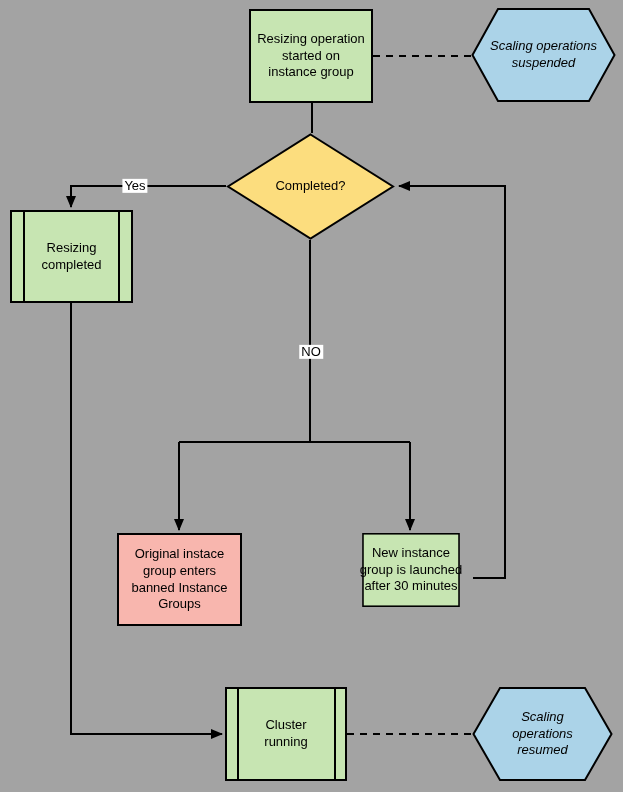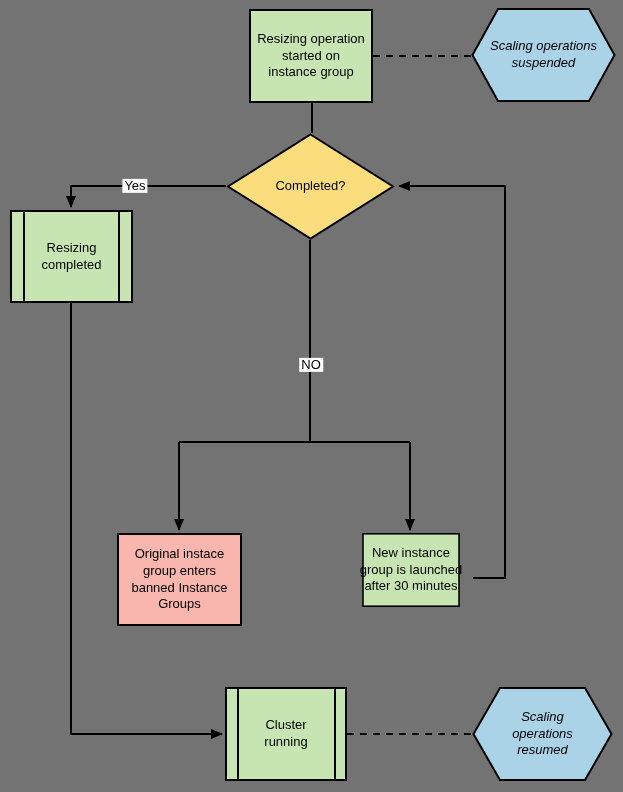--- a/index.html
+++ b/index.html
@@ -5,21 +5,21 @@
   * { margin: 0; padding: 0; box-sizing: border-box; }
   html, body { background: #ffffff; }
   body {
     font-family: "Liberation Sans", "DejaVu Sans", sans-serif;
     color: #000000;
   }
   .stage {
     position: relative;
     width: 623px;
     height: 792px;
-    background: #737373;
+    background: #a3a3a3;
     overflow: hidden;
   }
   .connectors {
     position: absolute;
     left: 0; top: 0;
     width: 623px; height: 792px;
   }
   .node {
     position: absolute;
   }
@@ -141,15 +141,15 @@
 
   <div class="node hex" style="left:472px; top:687px; width:141px; height:94px;">
     <svg class="shape" viewBox="0 0 141 94">
       <polygon points="28,1 113,1 139.5,47 113,93 28,93 1.5,47" stroke="#000000" stroke-width="2" fill="#abd3e8"></polygon>
     </svg>
     <div class="label">Scaling operations
 resumed</div>
   </div>
 
   <div class="edge-label" style="left:135px; top:186px;">Yes</div>
-  <div class="edge-label" style="left:311px; top:365px;">NO</div>
+  <div class="edge-label" style="left:311px; top:352px;">NO</div>
 
 </div>
 
 </body></html>

